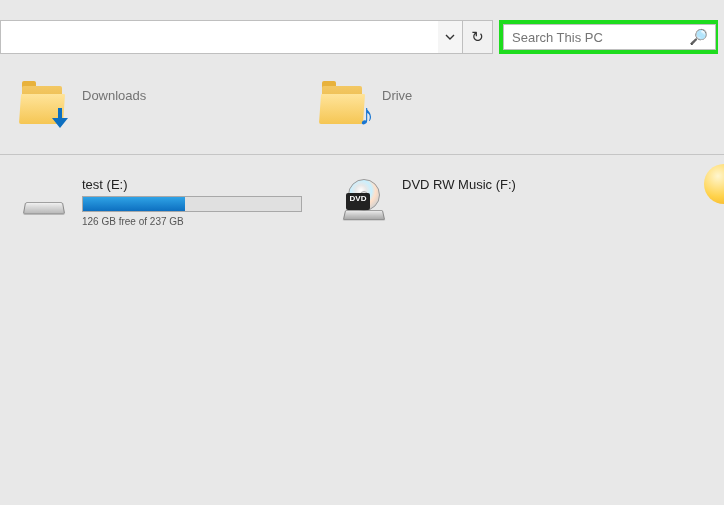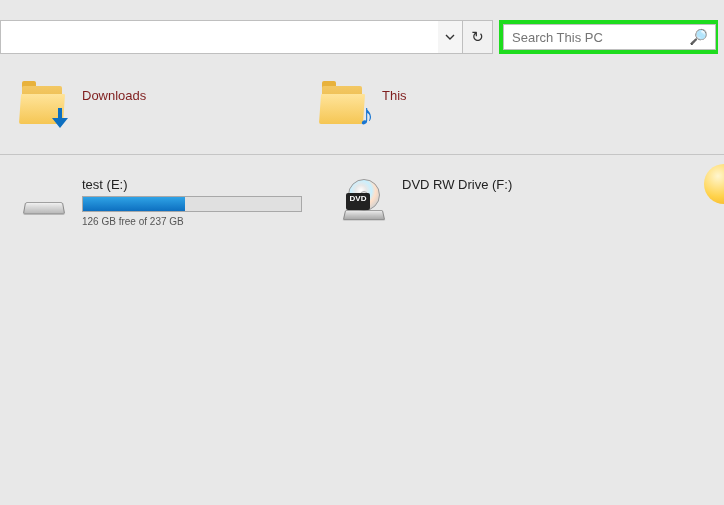--- a/index.html
+++ b/index.html
@@ -127,21 +127,21 @@
     right: -4px; bottom: -4px;
   }
   .music-note {
     position: absolute;
     right: -6px; bottom: -6px;
     font-size: 30px;
     color: #1976d2;
   }
   .folder-label {
     font-size: 13px;
-    color: #7f1d1d;
+    color: #737373;
     padding-top: 2px;
   }
   
   .drives-row {
     display: flex;
     align-items: flex-start;
     padding: 22px 0 0 20px;
   }
   .drive-item {
     display: flex;
@@ -268,21 +268,21 @@
         <div class="folder-label">Downloads</div>
       </div>
 
       <div class="folder-item">
         <div class="folder-icon">
           <div class="folder-tab"></div>
           <div class="folder-back"></div>
           <div class="folder-front"></div>
           <span class="music-note">♪</span>
         </div>
-        <div class="folder-label">This</div>
+        <div class="folder-label">Drive</div>
       </div>
 
     </div>
 
     <div class="drives-row">
 
       <div class="drive-item">
         <div class="drive-icon">
           <div class="hdd-body"></div>
         </div>
@@ -296,21 +296,21 @@
       </div>
 
       <div class="drive-item">
         <div class="drive-icon">
           <div class="dvd-disc"></div>
           <div class="dvd-hole"></div>
           <div class="dvd-badge">DVD</div>
           <div class="dvd-tray"></div>
         </div>
         <div class="drive-info">
-          <div class="drive-name">DVD RW Drive (F:)</div>
+          <div class="drive-name">DVD RW Music (F:)</div>
         </div>
       </div>
 
     </div>
 
     <div class="edge-orb"></div>
   </div>
 </div>
 
 </body></html>

